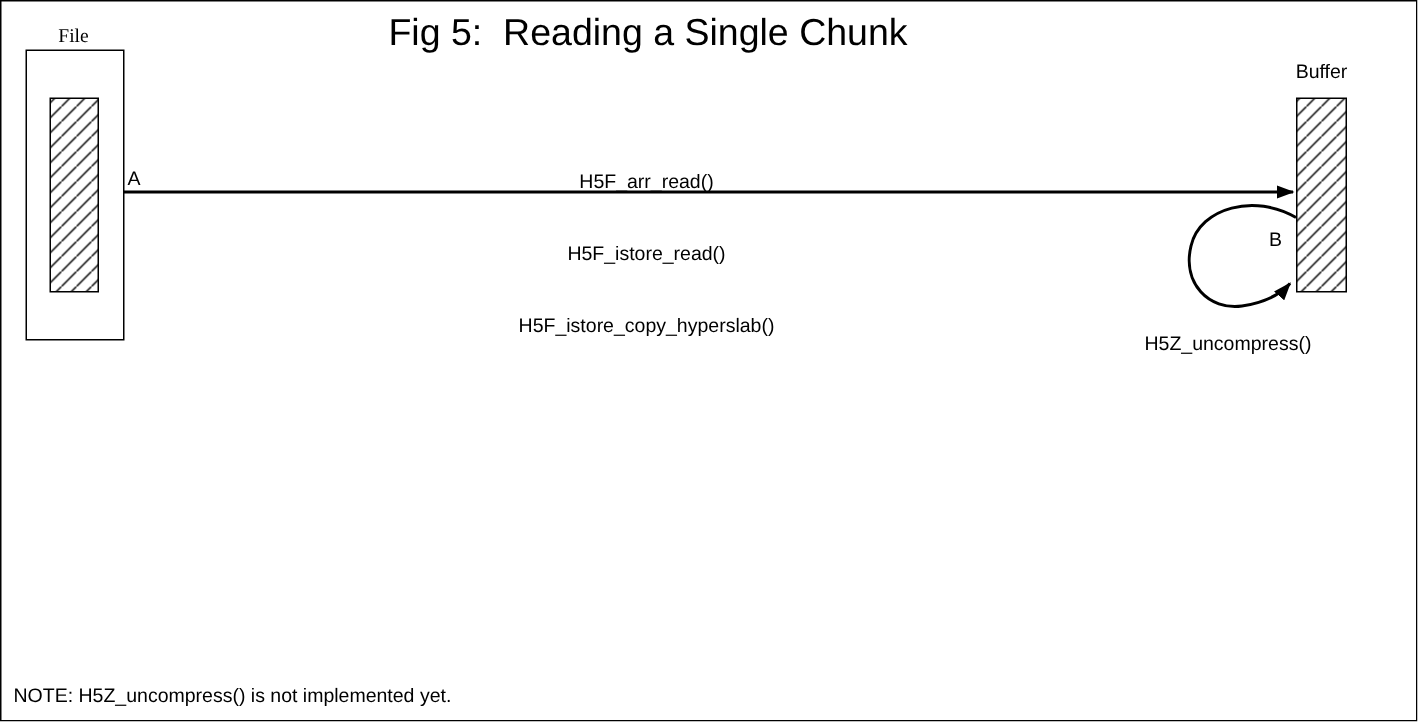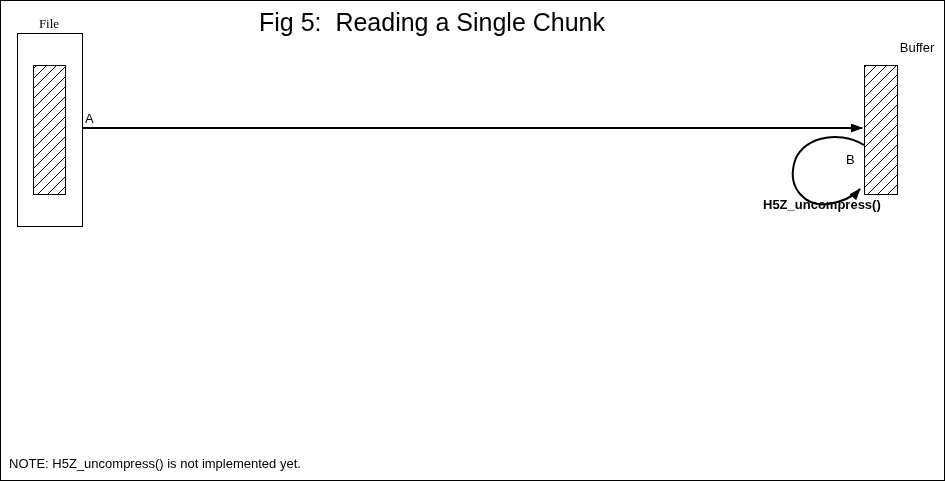--- a/index.html
+++ b/index.html
@@ -15,24 +15,24 @@
     overflow: hidden;
   }
   .layer { position: absolute; left: 0; top: 0; }
   .txt { position: absolute; white-space: pre; line-height: 15px; font-size: 13px; }
   .title {
     left: 431px; top: 9px;
     transform: translateX(-50%);
     font-size: 25px; line-height: 25px;
   }
   .file-label   { left: 48px;  top: 15px; transform: translateX(-50%); font-family: Liberation Serif, serif; }
-  .buffer-label { left: 880px; top: 39px; transform: translateX(-50%); margin-left: 36px; }
+  .buffer-label { left: 880px; top: 39px; transform: translateX(-50%); }
   .label-a { left: 84px;  top: 110px; }
   .label-b { left: 845px; top: 151px; }
-  .caption-uncompress { left: 762px; top: 196px; font-weight: bold; }
+  .caption-uncompress { left: 762px; top: 220px; }
   .note { left: 8px; top: 455px; }
   .stack {
     position: absolute;
     left: 430px;
     transform: translateX(-50%);
     text-align: center;
     font-size: 13px;
     line-height: 16px;
     white-space: pre;
   }
@@ -66,20 +66,25 @@
     <path d="M 863 144 C 836 128, 799 137, 793 163 C 787 188, 805 206, 827 203 C 840 201, 852 196, 859 188" fill="none" stroke="currentColor" stroke-width="2" marker-end="url(#arrowhead)"></path>
   </svg>
 
   <div class="txt title">Fig 5:  Reading a Single Chunk</div>
 
   <div class="txt file-label">File</div>
   <div class="txt buffer-label">Buffer</div>
 
   <div class="txt label-a">A</div>
 
+  <div class="stack stack-above">
+    <div class="stack-line">H5F_arr_read()</div>
+    <div class="stack-line">H5F_istore_read()</div>
+    <div class="stack-line">H5F_istore_copy_hyperslab()</div>
+  </div>
 
 
   <div class="txt label-b">B</div>
   <div class="txt caption-uncompress">H5Z_uncompress()</div>
 
   <div class="txt note">NOTE: H5Z_uncompress() is not implemented yet.</div>
 
 </div>
 
 </body></html>

